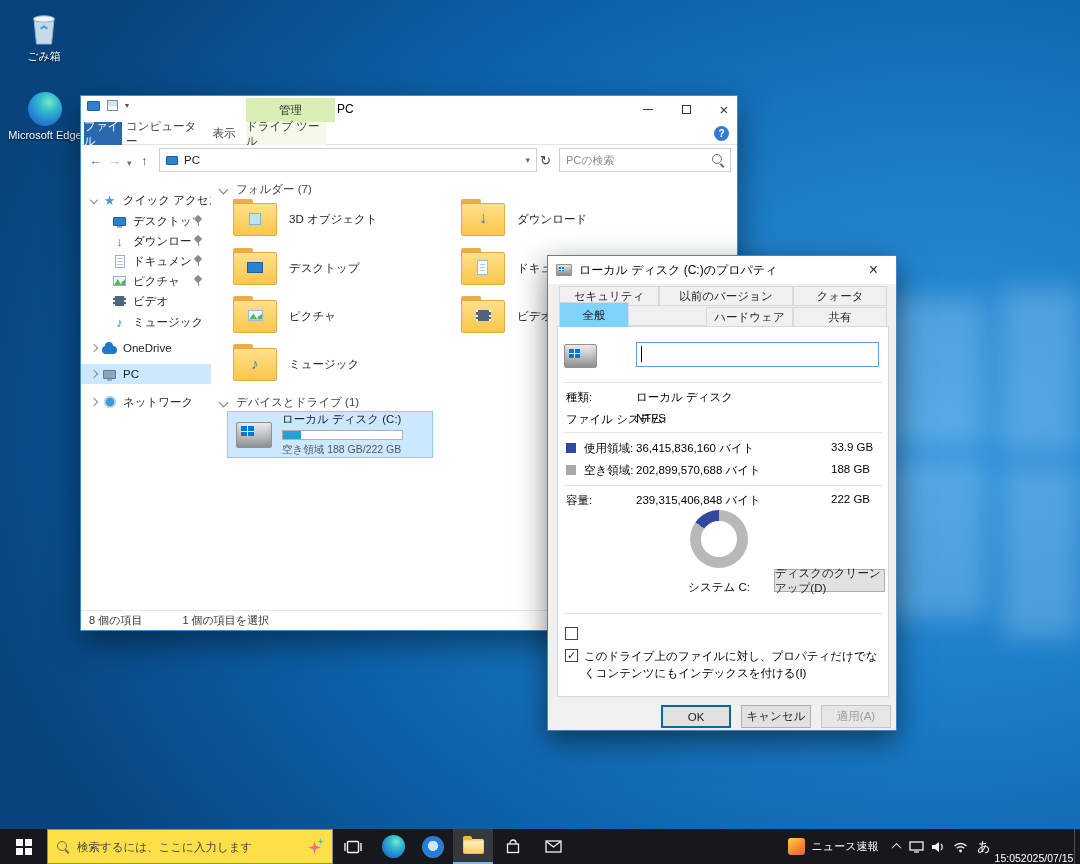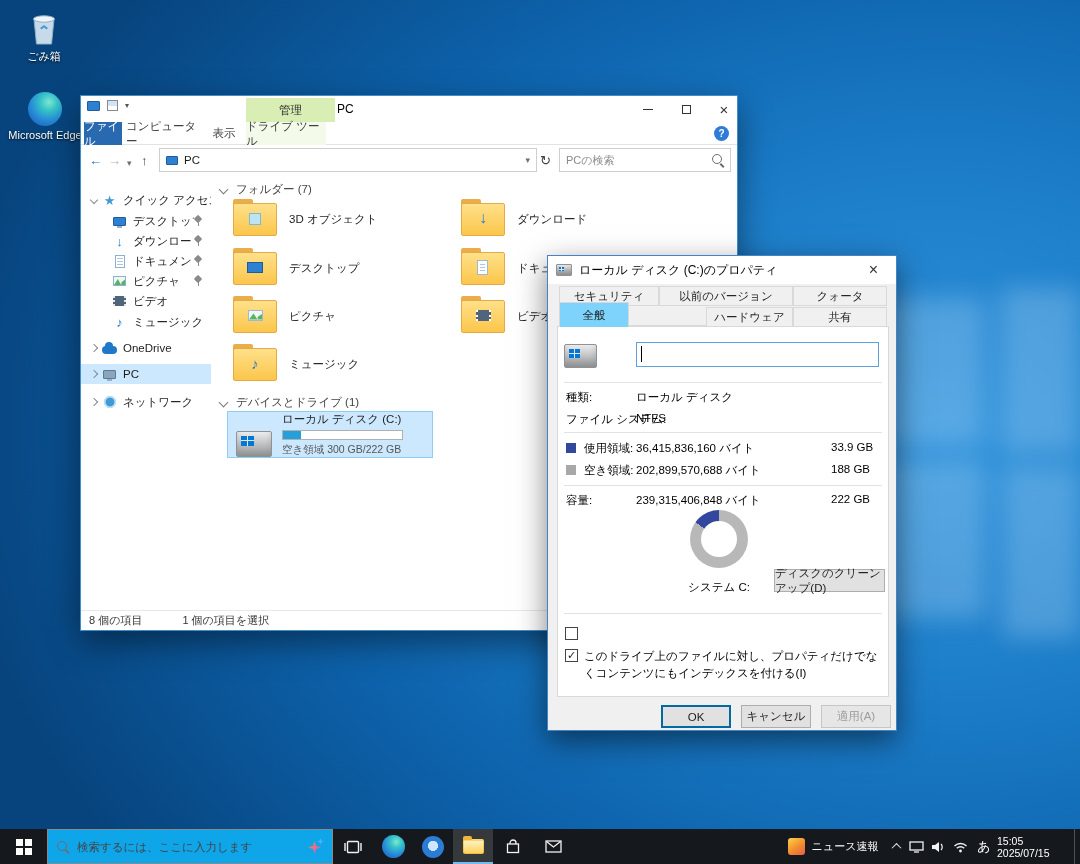--- a/index.html
+++ b/index.html
@@ -86,21 +86,21 @@
 .g-cube{left:16px;top:10px;width:12px;height:12px;background:#bfe3f2;border:1px solid #79bcd8}
 .g-down{left:0;top:7px;width:44px;text-align:center;color:#2b7cd3;font-weight:bold;font-size:16px;line-height:1}
 .g-mon{left:14px;top:10px;width:16px;height:11px;background:#2e81d0;border:1px solid #1d5c9e}
 .g-doc{left:16px;top:8px;width:11px;height:15px;background:#fdfdfd;border:1px solid #9db9d6}
 .g-doc::before{content:"";position:absolute;left:2px;right:2px;top:3px;height:9px;background:repeating-linear-gradient(180deg,#a9c6e4 0 1px,transparent 1px 3px)}
 .g-pic{left:15px;top:10px;width:15px;height:11px;background:#eef7f0;border:1px solid #9db9d6;overflow:hidden}
 .g-pic::before{content:"";position:absolute;left:0;bottom:0;width:100%;height:7px;background:#58b368;clip-path:polygon(0 100%,35% 15%,65% 100%,68% 60%,100% 20%,100% 100%)}
 .g-film{left:15px;top:10px;width:15px;height:11px;background:#51657a;border-left:2px dotted #fff;border-right:2px dotted #fff}
 .g-note{left:0;top:8px;width:44px;text-align:center;color:#2b7cd3;font-size:15px;line-height:1}
 .flabel{font-size:11.5px;color:#1d1d1d}
-.drive-tile{position:absolute;left:16px;top:235px;width:206px;height:47px;background:#cce8ff;border:1px solid #90cdf5;display:flex;align-items:flex-end;padding-left:8px}
+.drive-tile{position:absolute;left:16px;top:235px;width:206px;height:47px;background:#cce8ff;border:1px solid #90cdf5;display:flex;align-items:center;padding-left:8px}
 .hdd{position:relative;width:36px;height:26px;background:linear-gradient(180deg,#ececec,#bdbec0 55%,#9fa1a4);border:1px solid #8f9194;border-radius:2px;box-shadow:inset 0 -5px 6px rgba(0,0,0,.12);flex:0 0 auto}
 .hdd .flag{position:absolute;left:13%;top:16%;width:36%;height:42%;background:#0078d7}
 .hdd .flag::before{content:"";position:absolute;left:46%;top:0;width:1px;height:100%;background:#e6e6e6}
 .hdd .flag::after{content:"";position:absolute;top:46%;left:0;height:1px;width:100%;background:#e6e6e6}
 .hdd.tiny{width:16px;height:12px;border-radius:1px}
 .hdd.mid{width:33px;height:24px}
 .dt-info{margin-left:10px}
 .dt-name{font-size:11.5px;color:#1d1d1d;margin-bottom:3px}
 .bar{width:121px;height:10px;border:1px solid #b0b0b0;background:#fff;position:relative;margin-bottom:3px}
 .bar-fill{position:absolute;left:0;top:0;bottom:0;background:#26a0da}
@@ -129,39 +129,39 @@
 .dbtn.default{border:2px solid #0369a1}
 .dbtn.disabled{color:#9b9b9b;background:#e6e6e6;border-color:#c6c6c6}
 .cb{position:absolute;z-index:4;width:13px;height:13px;border:1px solid #444;background:#fff;display:flex;align-items:center;justify-content:center;font-size:11px;color:#222}
 .cb.checked::after{content:"\2713"}
 .cblabel{position:absolute;z-index:4;font-size:11.5px;color:#000;line-height:1.5}
 
 
 .taskbar{position:absolute;left:0;bottom:0;width:1080px;height:35px;background:#15191d;display:flex;align-items:stretch;z-index:50}
 .tstart{width:47px;display:flex;align-items:center;justify-content:center}
 .winlogo{width:7px;height:7px;background:#fff;box-shadow:9px 0 #fff,0 9px #fff,9px 9px #fff;transform:translate(-4px,-4px)}
-.tsearch{width:286px;background:#0ea5e9;border:1px solid #8a8a8a;display:flex;align-items:center;padding:12px 9px;gap:8px}
+.tsearch{width:286px;background:#fde047;border:1px solid #8a8a8a;display:flex;align-items:center;padding:12px 9px;gap:8px}
 .tsin{border:none;outline:none;background:transparent;font-size:11.5px;font-family:inherit;color:#333;flex:1;min-width:0}
 .tsin::placeholder{color:#454545}
 .sparkle{position:relative;width:15px;height:15px;flex:0 0 auto}
 .sp1{position:absolute;left:0;top:2px;width:13px;height:13px;background:linear-gradient(135deg,#ff8a3c,#e34fd0);clip-path:polygon(50% 0,61% 39%,100% 50%,61% 61%,50% 100%,39% 61%,0 50%,39% 39%)}
 .sp2{position:absolute;right:-1px;top:-1px;width:7px;height:7px;background:#49b6ff;clip-path:polygon(50% 0,61% 39%,100% 50%,61% 61%,50% 100%,39% 61%,0 50%,39% 39%)}
 .tbtn{width:40px;display:flex;align-items:center;justify-content:center}
 .tbtn.active{background:rgba(255,255,255,.14);box-shadow:inset 0 -2px 0 #76b9ed}
 .browser-circ{width:22px;height:22px;border-radius:50%;background:radial-gradient(circle at 50% 45%,#cfe6ff 0 30%,#2a7cd4 32% 100%)}
 .tbfolder{position:relative;width:21px;height:15px;background:linear-gradient(#ffd76e,#f5b83d);border-radius:2px}
 .tbfolder::before{content:"";position:absolute;top:-3px;left:0;width:9px;height:4px;background:#f0b53f;border-radius:2px 2px 0 0}
 .tbfolder::after{content:"";position:absolute;left:1px;right:1px;top:2px;bottom:1px;background:linear-gradient(#fef0c0,#fbd35e);border-radius:1px}
 .tnews{margin-left:auto;width:108px;display:flex;align-items:center;justify-content:center;color:#fff;font-size:11px}
 .newsic{width:17px;height:17px;border-radius:3px;background:linear-gradient(145deg,#ffd24a,#f28c2e 55%,#e85d4a);margin-right:7px}
 .ttray-chev{width:18px;display:flex;align-items:center;justify-content:center}
 .chup{width:7px;height:7px;border-left:1.5px solid #e8e8e8;border-top:1.5px solid #e8e8e8;transform:rotate(45deg) translate(1px,1px)}
 .ttico{width:22px;display:flex;align-items:center;justify-content:center}
 .ime{width:26px;display:flex;align-items:center;justify-content:center;color:#fff;font-size:13px}
-.tclock{width:74px;display:flex;flex-direction:column;align-items:flex-start;justify-content:center;color:#fff;font-size:10.5px;line-height:12px}
+.tclock{width:74px;display:flex;flex-direction:row;align-items:flex-end;justify-content:center;color:#fff;font-size:10.5px;line-height:12px}
 .tshow{width:6px;border-left:1px solid rgba(255,255,255,.25);margin-left:3px}
 </style>
 </head>
 <body>
 
 <div class="desktop">
   <div class="pane" style="left:845px;top:298px;width:140px;height:148px"></div>
   <div class="pane" style="left:1000px;top:288px;width:80px;height:165px"></div>
   <div class="pane" style="left:848px;top:460px;width:138px;height:158px"></div>
   <div class="pane" style="left:1002px;top:466px;width:78px;height:172px"></div>
@@ -378,21 +378,21 @@
 
       <div class="drive-tile">
         <span class="hdd">
             <span class="flag"></span>
           </span>
         <span class="dt-info">
           <span class="dt-name" style="display:block">ローカル ディスク (C:)</span>
           <span class="bar" style="display:block">
               <span class="bar-fill" style="width: 15.3%; background: rgb(38, 160, 218);"></span>
             </span>
-          <span class="dt-free" style="display:block">空き領域 300 GB/222 GB</span>
+          <span class="dt-free" style="display:block">空き領域 188 GB/222 GB</span>
         </span>
       </div>
     </div>
 
     <div class="statusbar">
       <span>8 個の項目</span>
       <span>1 個の項目を選択</span>
     </div>
   </div>
 

